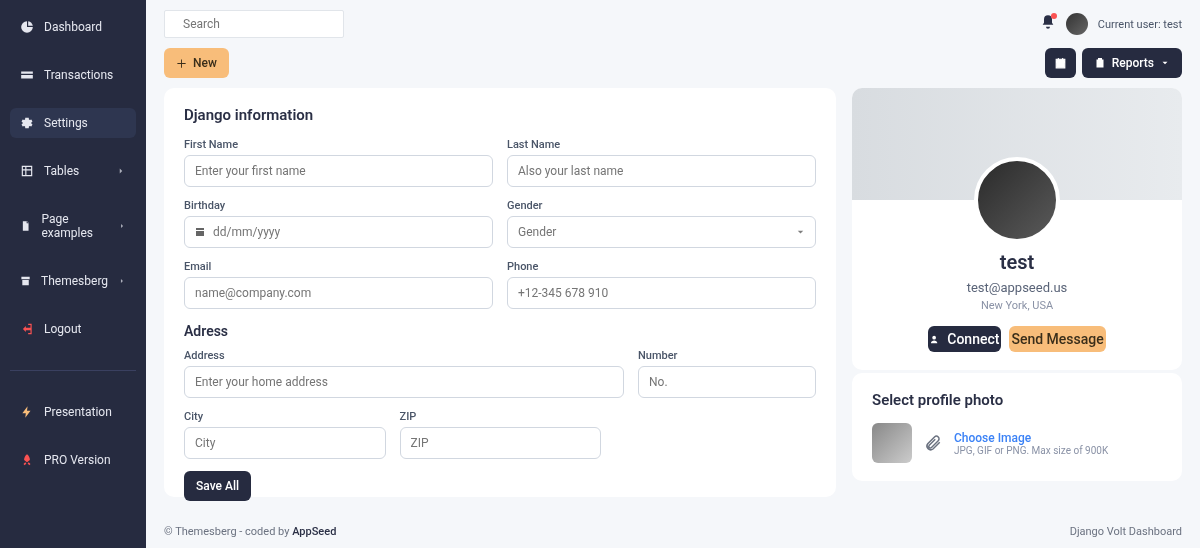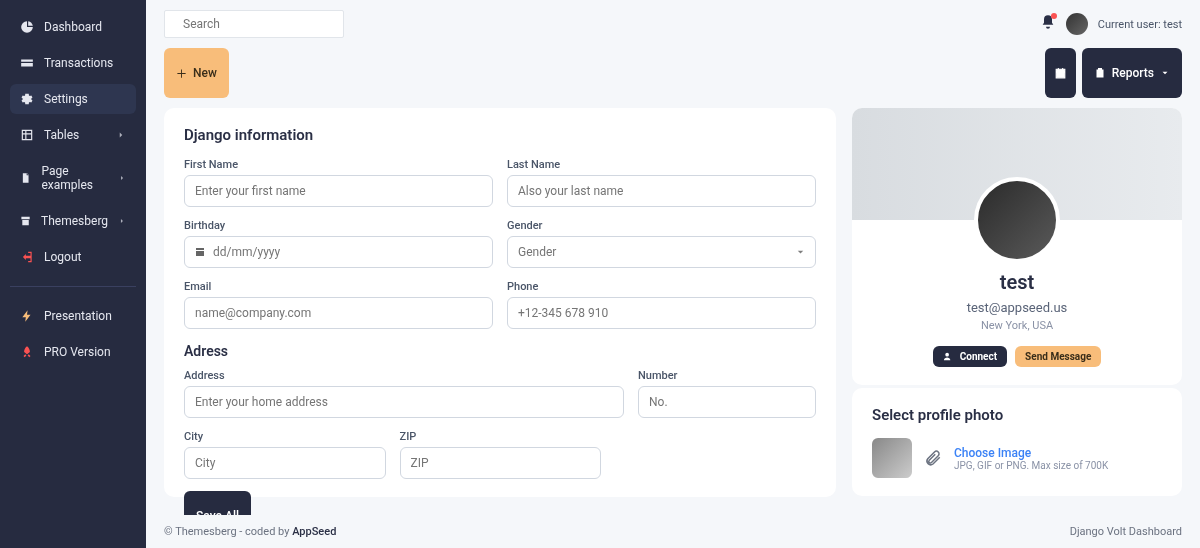--- a/index.html
+++ b/index.html
@@ -1,32 +1,32 @@
 <!DOCTYPE html>
 <html><head>
 <meta charset="utf-8">
 <style>
 * { margin: 0; padding: 0; box-sizing: border-box; font-family: -apple-system, BlinkMacSystemFont, 'Segoe UI', Roboto, sans-serif; }
 body { background: #f5f7fa; display: flex; height: 548px; width: 1200px; overflow: hidden; }
-.sidebar { width: 146px; background: #262b40; color: #e5e7ef; display: flex; flex-direction: column; padding: 12px 10px; gap: 6px; }
+.sidebar { width: 146px; background: #262b40; color: #e5e7ef; display: flex; flex-direction: column; padding: 12px 10px; gap: 18px; }
 .sidebar-item { display: flex; align-items: center; gap: 10px; padding: 8px 10px; border-radius: 6px; cursor: pointer; font-size: 12px; color: #e5e7ef; }
 .sidebar-item.active { background: #2e3650; }
 .sidebar-item .chev { margin-left: auto; opacity: 0.7; }
 .sidebar-divider { border: none; border-top: 1px solid #3a4060; margin: 8px 0; }
 .main { flex: 1; display: flex; flex-direction: column; }
 .topbar { display: flex; align-items: center; padding: 10px 18px; gap: 12px; }
 .search-wrap { display: flex; align-items: center; background: #fff; border: 1px solid #e1e5ea; border-radius: 2px; padding: 6px 10px; gap: 8px; width: 180px; }
 .search-wrap input { border: none; outline: none; font-size: 12px; flex: 1; }
 .topbar-right { margin-left: auto; display: flex; align-items: center; gap: 10px; }
 .bell-wrap { position: relative; }
 .bell-dot { position: absolute; top: -1px; right: -1px; width: 6px; height: 6px; background: #fa5252; border-radius: 50%; }
 .avatar-sm { width: 22px; height: 22px; border-radius: 50%; background: linear-gradient(135deg,#333,#666); }
 .user-label { font-size: 11px; color: #4a5568; }
 .actionbar { display: flex; align-items: center; padding: 0 18px 10px; gap: 10px; }
-.btn { display: inline-flex; align-items: center; gap: 6px; padding: 18px 12px; border-radius: 6px; font-size: 12px; border: none; cursor: pointer; font-weight: 500; }
+.btn { display: inline-flex; align-items: center; gap: 6px; padding: 8px 12px; border-radius: 6px; font-size: 12px; border: none; cursor: pointer; font-weight: 500; }
 .btn-warn { background: #f8bd7a; color: #3a2e1a; }
 .btn-dark { background: #262b40; color: #fff; }
 .btn-icon-only { padding: 7px 9px; }
 .actionbar-right { margin-left: auto; display: flex; gap: 6px; }
 .content { flex: 1; padding: 0 18px 18px; display: flex; gap: 16px; overflow: auto; }
 .card { background: #fff; border-radius: 10px; padding: 18px 20px; }
 .form-card { flex: 1; }
 .side-col { width: 330px; display: flex; flex-direction: column; gap: 3px; }
 .card h3 { font-size: 15px; font-weight: 600; color: #2a2f45; margin-bottom: 14px; }
 .card h4 { font-size: 14px; font-weight: 600; color: #2a2f45; margin: 14px 0 10px; }
@@ -40,21 +40,21 @@
 .select { position: relative; }
 .select .chev { position: absolute; right: 10px; top: 50%; transform: translateY(-50%); opacity: 0.5; pointer-events: none; }
 .profile-card { padding: 0; overflow: hidden; text-align: center; }
 .cover { height: 112px; background: linear-gradient(90deg,#d8dce0,#e8ebee); position: relative; }
 .avatar-lg { width: 86px; height: 86px; border-radius: 50%; background: linear-gradient(135deg,#2a2a2a,#5a5a5a); border: 4px solid #fff; position: absolute; left: 50%; bottom: -43px; transform: translateX(-50%); }
 .profile-body { padding: 50px 18px 18px; }
 .profile-body h2 { font-size: 20px; font-weight: 600; color: #2a2f45; margin-bottom: 6px; }
 .profile-body .em { font-size: 13px; color: #5a6478; margin-bottom: 4px; }
 .profile-body .loc { font-size: 11px; color: #8a92a6; margin-bottom: 14px; }
 .profile-actions { display: flex; justify-content: center; gap: 8px; }
-.btn-sm { font-size: 10px; padding: 5px 10px; font-weight: bold; }
+.btn-sm { font-size: 14px; padding: 5px 2px; }
 .upload-row { display: flex; align-items: center; gap: 12px; }
 .thumb { width: 40px; height: 40px; border-radius: 6px; background: linear-gradient(135deg,#888,#ccc); }
 .upload-text .t1 { font-size: 12px; color: #3b82f6; font-weight: 500; }
 .upload-text .t2 { font-size: 10px; color: #8a92a6; }
 .footer { display: flex; padding: 10px 18px; font-size: 11px; color: #6b7280; }
 .footer .right { margin-left: auto; }
 svg { fill: currentColor; }
 </style>
 </head>
 <body>
@@ -264,21 +264,21 @@
       </div>
       <div class="card">
         <h3>Select profile photo</h3>
         <div class="upload-row">
           <div class="thumb"></div>
           <svg width="18" height="18" viewBox="0 0 24 24" style="color:#6b7280">
               <path d="M21 11l-9 9a5 5 0 0 1-7-7l9-9a3.5 3.5 0 0 1 5 5l-9 9a2 2 0 0 1-3-3l8-8" fill="none" stroke="currentColor" stroke-width="2"></path>
             </svg>
           <div class="upload-text">
             <div class="t1">Choose Image</div>
-            <div class="t2">JPG, GIF or PNG. Max size of 700K</div>
+            <div class="t2">JPG, GIF or PNG. Max size of 900K</div>
           </div>
         </div>
       </div>
     </div>
   </div>
 
   <div class="footer">
     <span>
       <span>© Themesberg - coded by </span><span style="color:#2a2f45;font-weight:500">AppSeed</span>
     </span>

